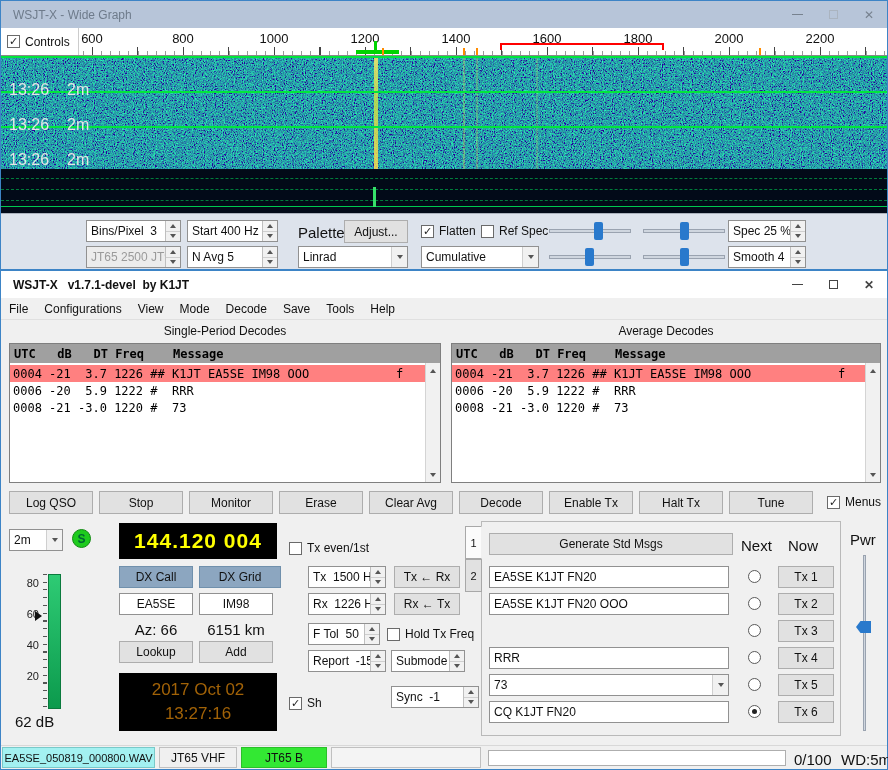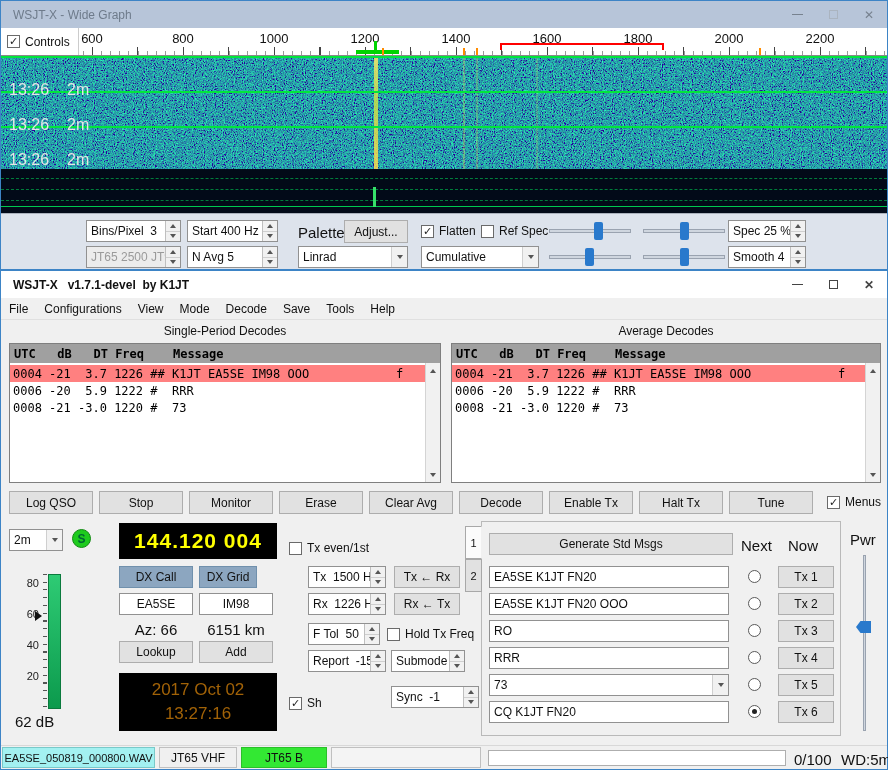--- a/index.html
+++ b/index.html
@@ -415,21 +415,21 @@
     <span class="mtick" style="left:16px;top:368px">40</span>
     <span class="mtick" style="left:16px;top:399px">20</span>
     <span class="mticks" style="left:42px;top:303px;height:135px"></span>
     <span class="mbar" style="left:47px;top:303px;height:135px"></span>
     <span class="mpointer" style="left:34px;top:340px"></span>
     <span class="lbl" style="left:14px;top:442px">62 dB</span>
 
     <div class="btn blue" style="left:118px;top:295px;width:74px;height:22px">
         <span>DX Call</span>
       </div>
-    <div class="btn blue" style="left:198px;top:295px;width:58px;height:22px">
+    <div class="btn blue" style="left:198px;top:295px;width:82px;height:22px">
         <span>DX Grid</span>
       </div>
     <div class="field center" style="left:118px;top:322px;width:74px">
         <span>EA5SE</span>
       </div>
     <div class="field center" style="left:198px;top:322px;width:74px">
         <span>IM98</span>
       </div>
     <span class="lbl" style="left:118px;top:350px;width:74px;text-align:center">Az: 66</span>
     <span class="lbl" style="left:198px;top:350px;width:74px;text-align:center">6151 km</span>
@@ -549,23 +549,20 @@
       </div>
 
     <div class="field" style="left:488px;top:322px;width:240px">
         <span>EA5SE K1JT FN20 OOO</span>
       </div>
     <span class="radio" style="left:747px;top:326px"></span>
     <div class="btn" style="left:777px;top:322px;width:56px;height:22px">
         <span>Tx 2</span>
       </div>
 
-    <div class="field" style="left:488px;top:349px;width:240px">
-        <span>RO</span>
-      </div>
     <span class="radio" style="left:747px;top:353px"></span>
     <div class="btn" style="left:777px;top:349px;width:56px;height:22px">
         <span>Tx 3</span>
       </div>
 
     <div class="field" style="left:488px;top:376px;width:240px">
         <span>RRR</span>
       </div>
     <span class="radio" style="left:747px;top:380px"></span>
     <div class="btn" style="left:777px;top:376px;width:56px;height:22px">

